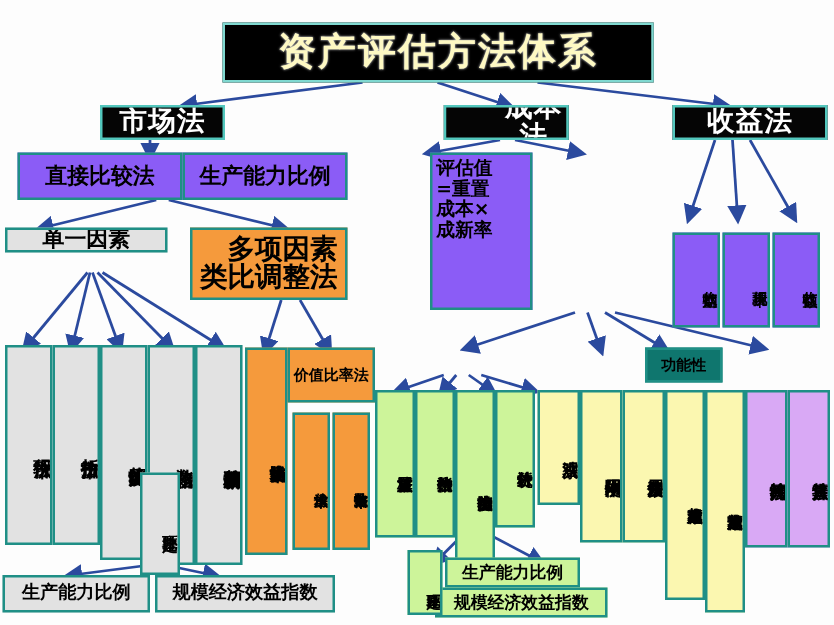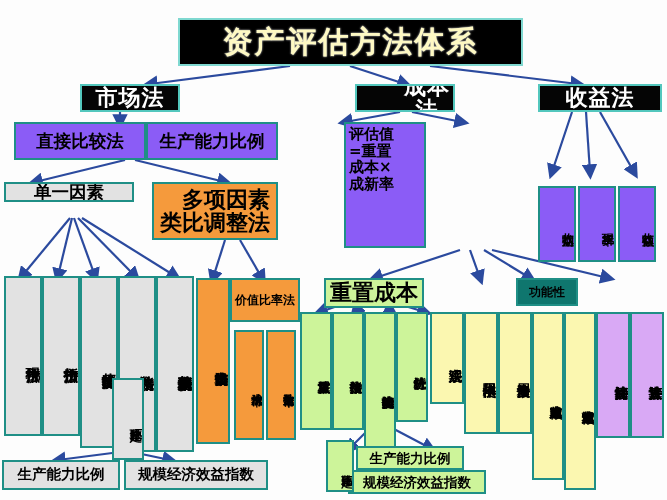--- a/index.html
+++ b/index.html
@@ -144,21 +144,20 @@
   <div class="box orange vert f11" style="left:266px;top:330px;width:30px;height:110px;">市盈率倍数法</div>
 
   <div class="box gray f14" style="left:2px;top:460px;width:118px;height:30px;">生产能力比例</div>
   <div class="box gray f14" style="left:124px;top:460px;width:144px;height:30px;">规模经济效益指数</div>
 
   <div class="box white formula" style="left:300px;top:122px;width:82px;height:126px;">评估值
 =重置
 成本×
 成新率</div>
 
-  <div class="box green f16" style="left:324px;top:278px;width:100px;height:30px;">重置成本</div>
 
   <div class="box green vert f12" style="left:300px;top:312px;width:32px;height:118px;">重置核算法</div>
   <div class="box green vert f12" style="left:332px;top:312px;width:32px;height:118px;">价格指数法</div>
   <div class="box green vert f12" style="left:364px;top:312px;width:32px;height:148px;">功能价值类比法</div>
   <div class="box green vert f12" style="left:396px;top:312px;width:32px;height:110px;">统计分析法</div>
   <div class="box green vert f11" style="left:326px;top:440px;width:28px;height:52px;z-index:5;">定基环比</div>
 
   <div class="box green f13" style="left:356px;top:446px;width:108px;height:24px;">生产能力比例</div>
   <div class="box green f13" style="left:348px;top:470px;width:138px;height:24px;">规模经济效益指数</div>
 

